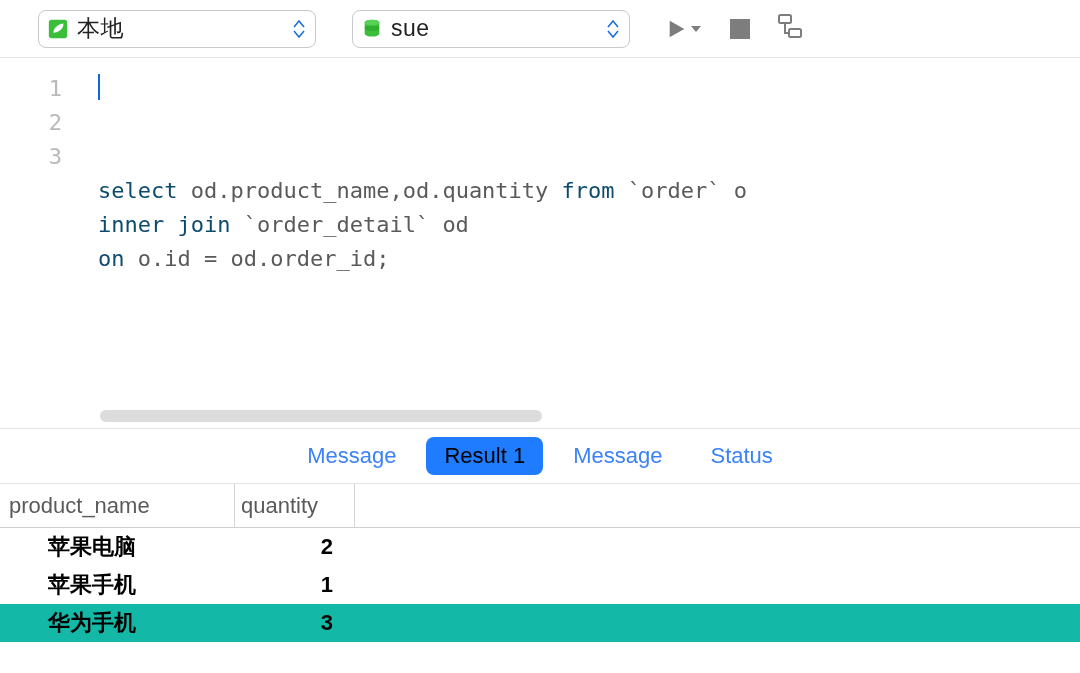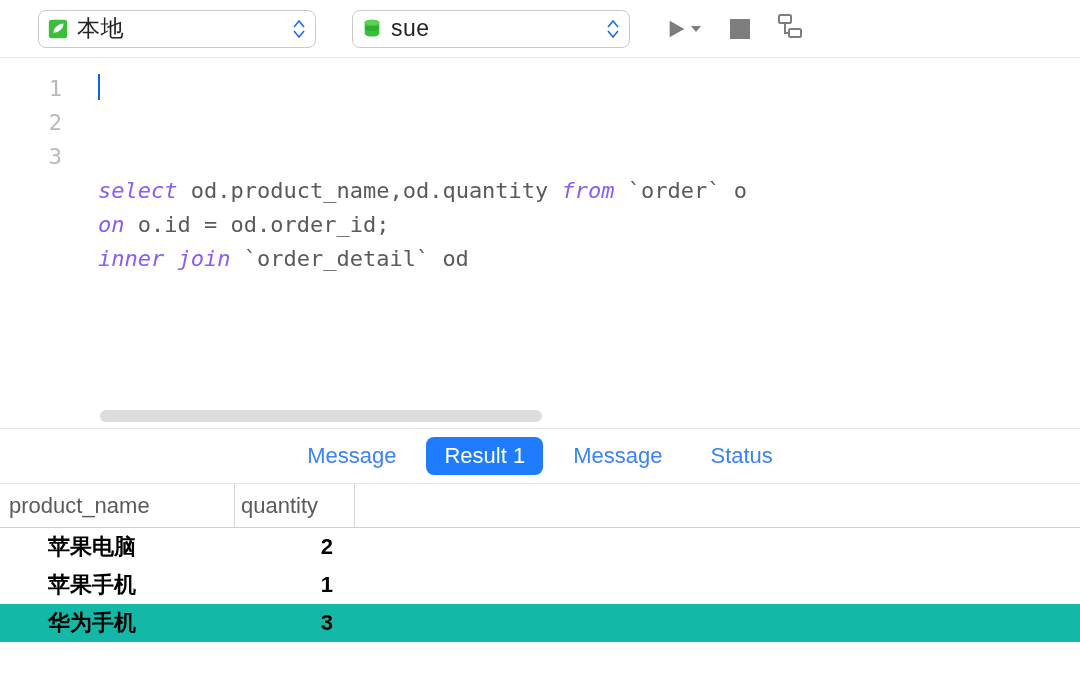--- a/index.html
+++ b/index.html
@@ -69,21 +69,21 @@
   .code {
     flex:1;
     padding: 14px 10px 0 14px;
     font-family: "Menlo","Consolas",monospace;
     font-size: 22px;
     line-height: 34px;
     white-space: pre;
     color:#5a5a5a;
     position:relative;
   }
-  .kw  { color:#8b5cf6;font-style:italic; }
+  .kw  { color:#0c4a6e; }
   .cursor {
     position:absolute;
     left:14px; top:16px;
     width:2px; height:26px;
     background:#1266dc;
   }
   .hscroll {
     position:absolute;
     left:100px; right:20px; bottom:6px;
     height:12px;
@@ -106,21 +106,21 @@
     gap:12px;
   }
   .tab {
     font-size:22px;
     padding:6px 18px;
     color:#3b82f6;
     border-radius:8px;
   }
   .tab.active {
     background:#1f7cff;
-    color:#ffffff;
+    color:#000000;
   }
 
   
   .grid {
     width:100%;
     font-size:22px;
   }
   .grid .hdr {
     display:flex;
     height:44px;
@@ -217,21 +217,21 @@
 </div>
 
 <div class="editor-wrap">
   <div class="gutter" id="gutter">
       <div>1</div>
       <div>2</div>
       <div>3</div>
     </div>
   <div class="code" id="code">
     <span class="cursor"></span>
-  <div><span class="kw">select</span><span> od.product_name,od.quantity </span><span class="kw">from</span><span> `order` o</span></div><div><span class="kw">on</span><span> o.id = od.order_id;</span></div><div><span class="kw">inner join</span><span> `order_detail` od</span></div></div>
+  <div><span class="kw">select</span><span> od.product_name,od.quantity </span><span class="kw">from</span><span> `order` o</span></div><div><span class="kw">inner join</span><span> `order_detail` od</span></div><div><span class="kw">on</span><span> o.id = od.order_id;</span></div></div>
   <div class="hscroll">
     <div class="thumb"></div>
   </div>
 </div>
 
 <div class="tabs" id="tabs">
     <div class="tab">Message</div>
     <div class="tab active">Result 1</div>
     <div class="tab">Message</div>
     <div class="tab">Status</div>

